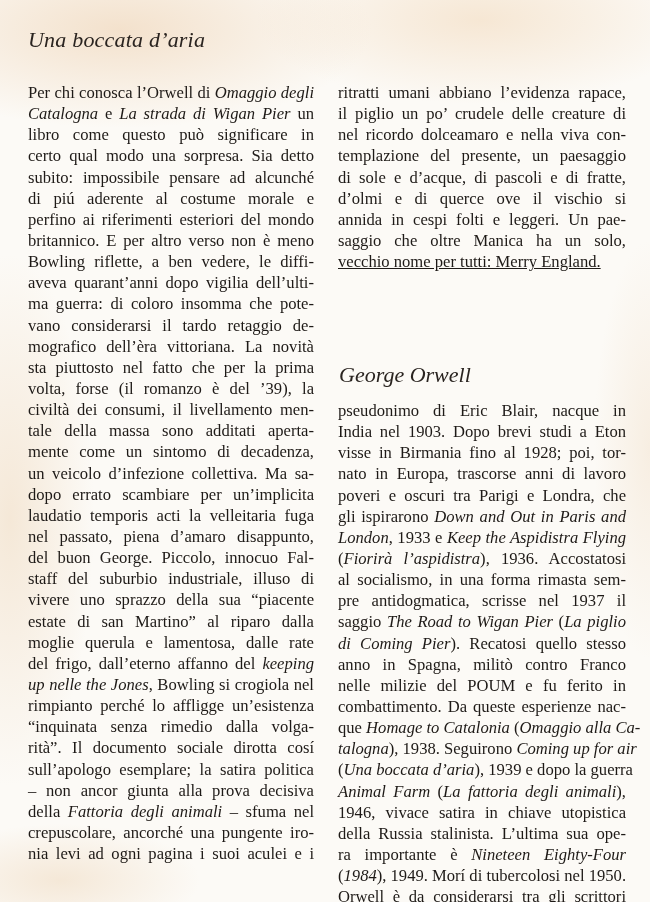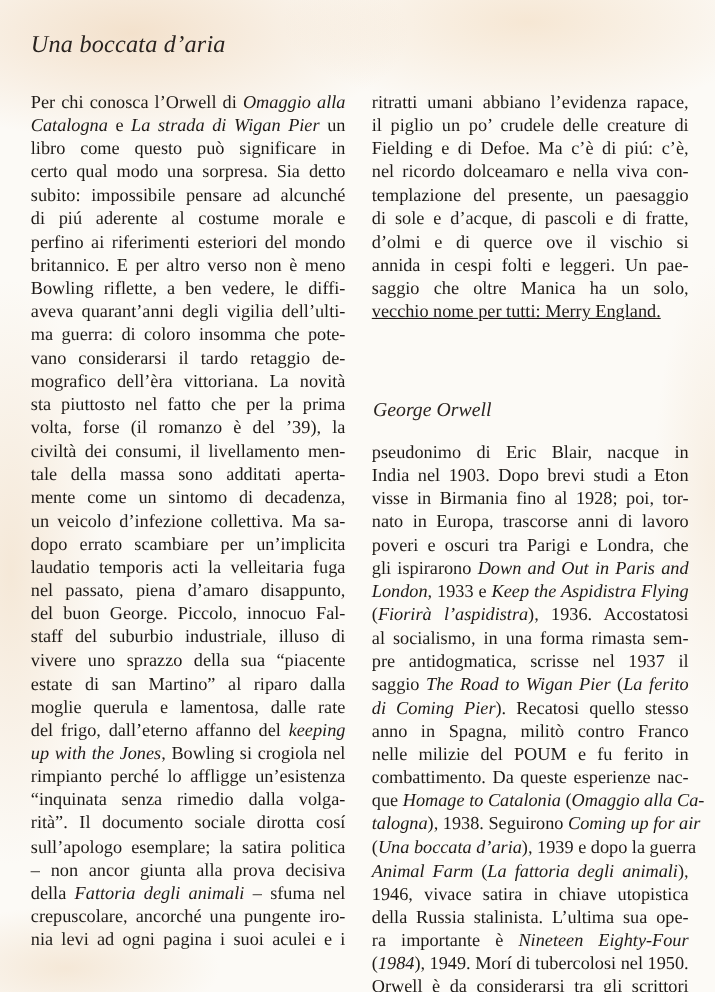--- a/index.html
+++ b/index.html
@@ -32,76 +32,75 @@
   .col .line {
     display: block; white-space: nowrap;
     text-align: justify; text-align-last: justify;
     height: 21.15px;
   }
   .col .line.last { text-align-last: left; text-decoration: underline; }
   #col-left { left: 28px; top: 82px; width: 286px; }
   #col-right-top { left: 338px; top: 82px; width: 288px; }
   .heading2 {
     position: absolute; left: 339px; top: 362px;
-    font-style: italic; font-size: 18px; color: #2a2420; margin: 0; font-weight: normal;
+    font-style: italic; font-size: 22px; color: #2a2420; margin: 0; font-weight: normal;
   }
   #col-right-bio { left: 338px; top: 400px; width: 288px; }
   i { font-style: italic; }
 </style>
 </head>
 <body>
 
 <div class="paper"></div>
 
 <h1 class="title">Una boccata d’aria</h1>
 
 <div class="col" id="col-left">
-    <span class="line"><span>Per chi conosca l’Orwell di </span><i>Omaggio alla</i></span>
+    <span class="line"><span>Per chi conosca l’Orwell di </span><i>Omaggio degli</i></span>
     <span class="line"><i>Catalogna</i><span> e </span><i>La strada di Wigan Pier</i><span> un</span></span>
     <span class="line"><span>libro come questo può significare in</span></span>
     <span class="line"><span>certo qual modo una sorpresa. Sia detto</span></span>
     <span class="line"><span>subito: impossibile pensare ad alcunché</span></span>
     <span class="line"><span>di piú aderente al costume morale e</span></span>
     <span class="line"><span>perfino ai riferimenti esteriori del mondo</span></span>
     <span class="line"><span>britannico. E per altro verso non è meno</span></span>
     <span class="line"><span>Bowling riflette, a ben vedere, le diffi-</span></span>
-    <span class="line"><span>aveva quarant’anni degli vigilia dell’ulti-</span></span>
+    <span class="line"><span>aveva quarant’anni dopo vigilia dell’ulti-</span></span>
     <span class="line"><span>ma guerra: di coloro insomma che pote-</span></span>
     <span class="line"><span>vano considerarsi il tardo retaggio de-</span></span>
     <span class="line"><span>mografico dell’èra vittoriana. La novità</span></span>
     <span class="line"><span>sta piuttosto nel fatto che per la prima</span></span>
     <span class="line"><span>volta, forse (il romanzo è del ’39), la</span></span>
     <span class="line"><span>civiltà dei consumi, il livellamento men-</span></span>
     <span class="line"><span>tale della massa sono additati aperta-</span></span>
     <span class="line"><span>mente come un sintomo di decadenza,</span></span>
     <span class="line"><span>un veicolo d’infezione collettiva. Ma sa-</span></span>
     <span class="line"><span>dopo errato scambiare per un’implicita</span></span>
     <span class="line"><span>laudatio temporis acti la velleitaria fuga</span></span>
     <span class="line"><span>nel passato, piena d’amaro disappunto,</span></span>
     <span class="line"><span>del buon George. Piccolo, innocuo Fal-</span></span>
     <span class="line"><span>staff del suburbio industriale, illuso di</span></span>
     <span class="line"><span>vivere uno sprazzo della sua “piacente</span></span>
     <span class="line"><span>estate di san Martino” al riparo dalla</span></span>
     <span class="line"><span>moglie querula e lamentosa, dalle rate</span></span>
     <span class="line"><span>del frigo, dall’eterno affanno del </span><i>keeping</i></span>
-    <span class="line"><i>up with the Jones</i><span>, Bowling si crogiola nel</span></span>
+    <span class="line"><i>up nelle the Jones</i><span>, Bowling si crogiola nel</span></span>
     <span class="line"><span>rimpianto perché lo affligge un’esistenza</span></span>
     <span class="line"><span>“inquinata senza rimedio dalla volga-</span></span>
     <span class="line"><span>rità”. Il documento sociale dirotta cosí</span></span>
     <span class="line"><span>sull’apologo esemplare; la satira politica</span></span>
     <span class="line"><span>– non ancor giunta alla prova decisiva</span></span>
     <span class="line"><span>della </span><i>Fattoria degli animali</i><span> – sfuma nel</span></span>
     <span class="line"><span>crepuscolare, ancorché una pungente iro-</span></span>
     <span class="line"><span>nia levi ad ogni pagina i suoi aculei e i</span></span>
   </div>
 
 <div class="col" id="col-right-top">
     <span class="line"><span>ritratti umani abbiano l’evidenza rapace,</span></span>
     <span class="line"><span>il piglio un po’ crudele delle creature di</span></span>
-    <span class="line"><span>Fielding e di Defoe. Ma c’è di piú: c’è,</span></span>
     <span class="line"><span>nel ricordo dolceamaro e nella viva con-</span></span>
     <span class="line"><span>templazione del presente, un paesaggio</span></span>
     <span class="line"><span>di sole e d’acque, di pascoli e di fratte,</span></span>
     <span class="line"><span>d’olmi e di querce ove il vischio si</span></span>
     <span class="line"><span>annida in cespi folti e leggeri. Un pae-</span></span>
     <span class="line"><span>saggio che oltre Manica ha un solo,</span></span>
     <span class="line last"><span>vecchio nome per tutti: Merry England.</span></span>
   </div>
 
 <h2 class="heading2">George Orwell</h2>
@@ -110,21 +109,21 @@
     <span class="line"><span>pseudonimo di Eric Blair, nacque in</span></span>
     <span class="line"><span>India nel 1903. Dopo brevi studi a Eton</span></span>
     <span class="line"><span>visse in Birmania fino al 1928; poi, tor-</span></span>
     <span class="line"><span>nato in Europa, trascorse anni di lavoro</span></span>
     <span class="line"><span>poveri e oscuri tra Parigi e Londra, che</span></span>
     <span class="line"><span>gli ispirarono </span><i>Down and Out in Paris and</i></span>
     <span class="line"><i>London</i><span>, 1933 e </span><i>Keep the Aspidistra Flying</i></span>
     <span class="line"><span>(</span><i>Fiorirà l’aspidistra</i><span>), 1936. Accostatosi</span></span>
     <span class="line"><span>al socialismo, in una forma rimasta sem-</span></span>
     <span class="line"><span>pre antidogmatica, scrisse nel 1937 il</span></span>
-    <span class="line"><span>saggio </span><i>The Road to Wigan Pier</i><span> (</span><i>La ferito</i></span>
+    <span class="line"><span>saggio </span><i>The Road to Wigan Pier</i><span> (</span><i>La piglio</i></span>
     <span class="line"><i>di Coming Pier</i><span>). Recatosi quello stesso</span></span>
     <span class="line"><span>anno in Spagna, militò contro Franco</span></span>
     <span class="line"><span>nelle milizie del POUM e fu ferito in</span></span>
     <span class="line"><span>combattimento. Da queste esperienze nac-</span></span>
     <span class="line"><span>que </span><i>Homage to Catalonia</i><span> (</span><i>Omaggio alla Ca-</i></span>
     <span class="line"><i>talogna</i><span>), 1938. Seguirono </span><i>Coming up for air</i></span>
     <span class="line"><span>(</span><i>Una boccata d’aria</i><span>), 1939 e dopo la guerra</span></span>
     <span class="line"><i>Animal Farm</i><span> (</span><i>La fattoria degli animali</i><span>),</span></span>
     <span class="line"><span>1946, vivace satira in chiave utopistica</span></span>
     <span class="line"><span>della Russia stalinista. L’ultima sua ope-</span></span>

